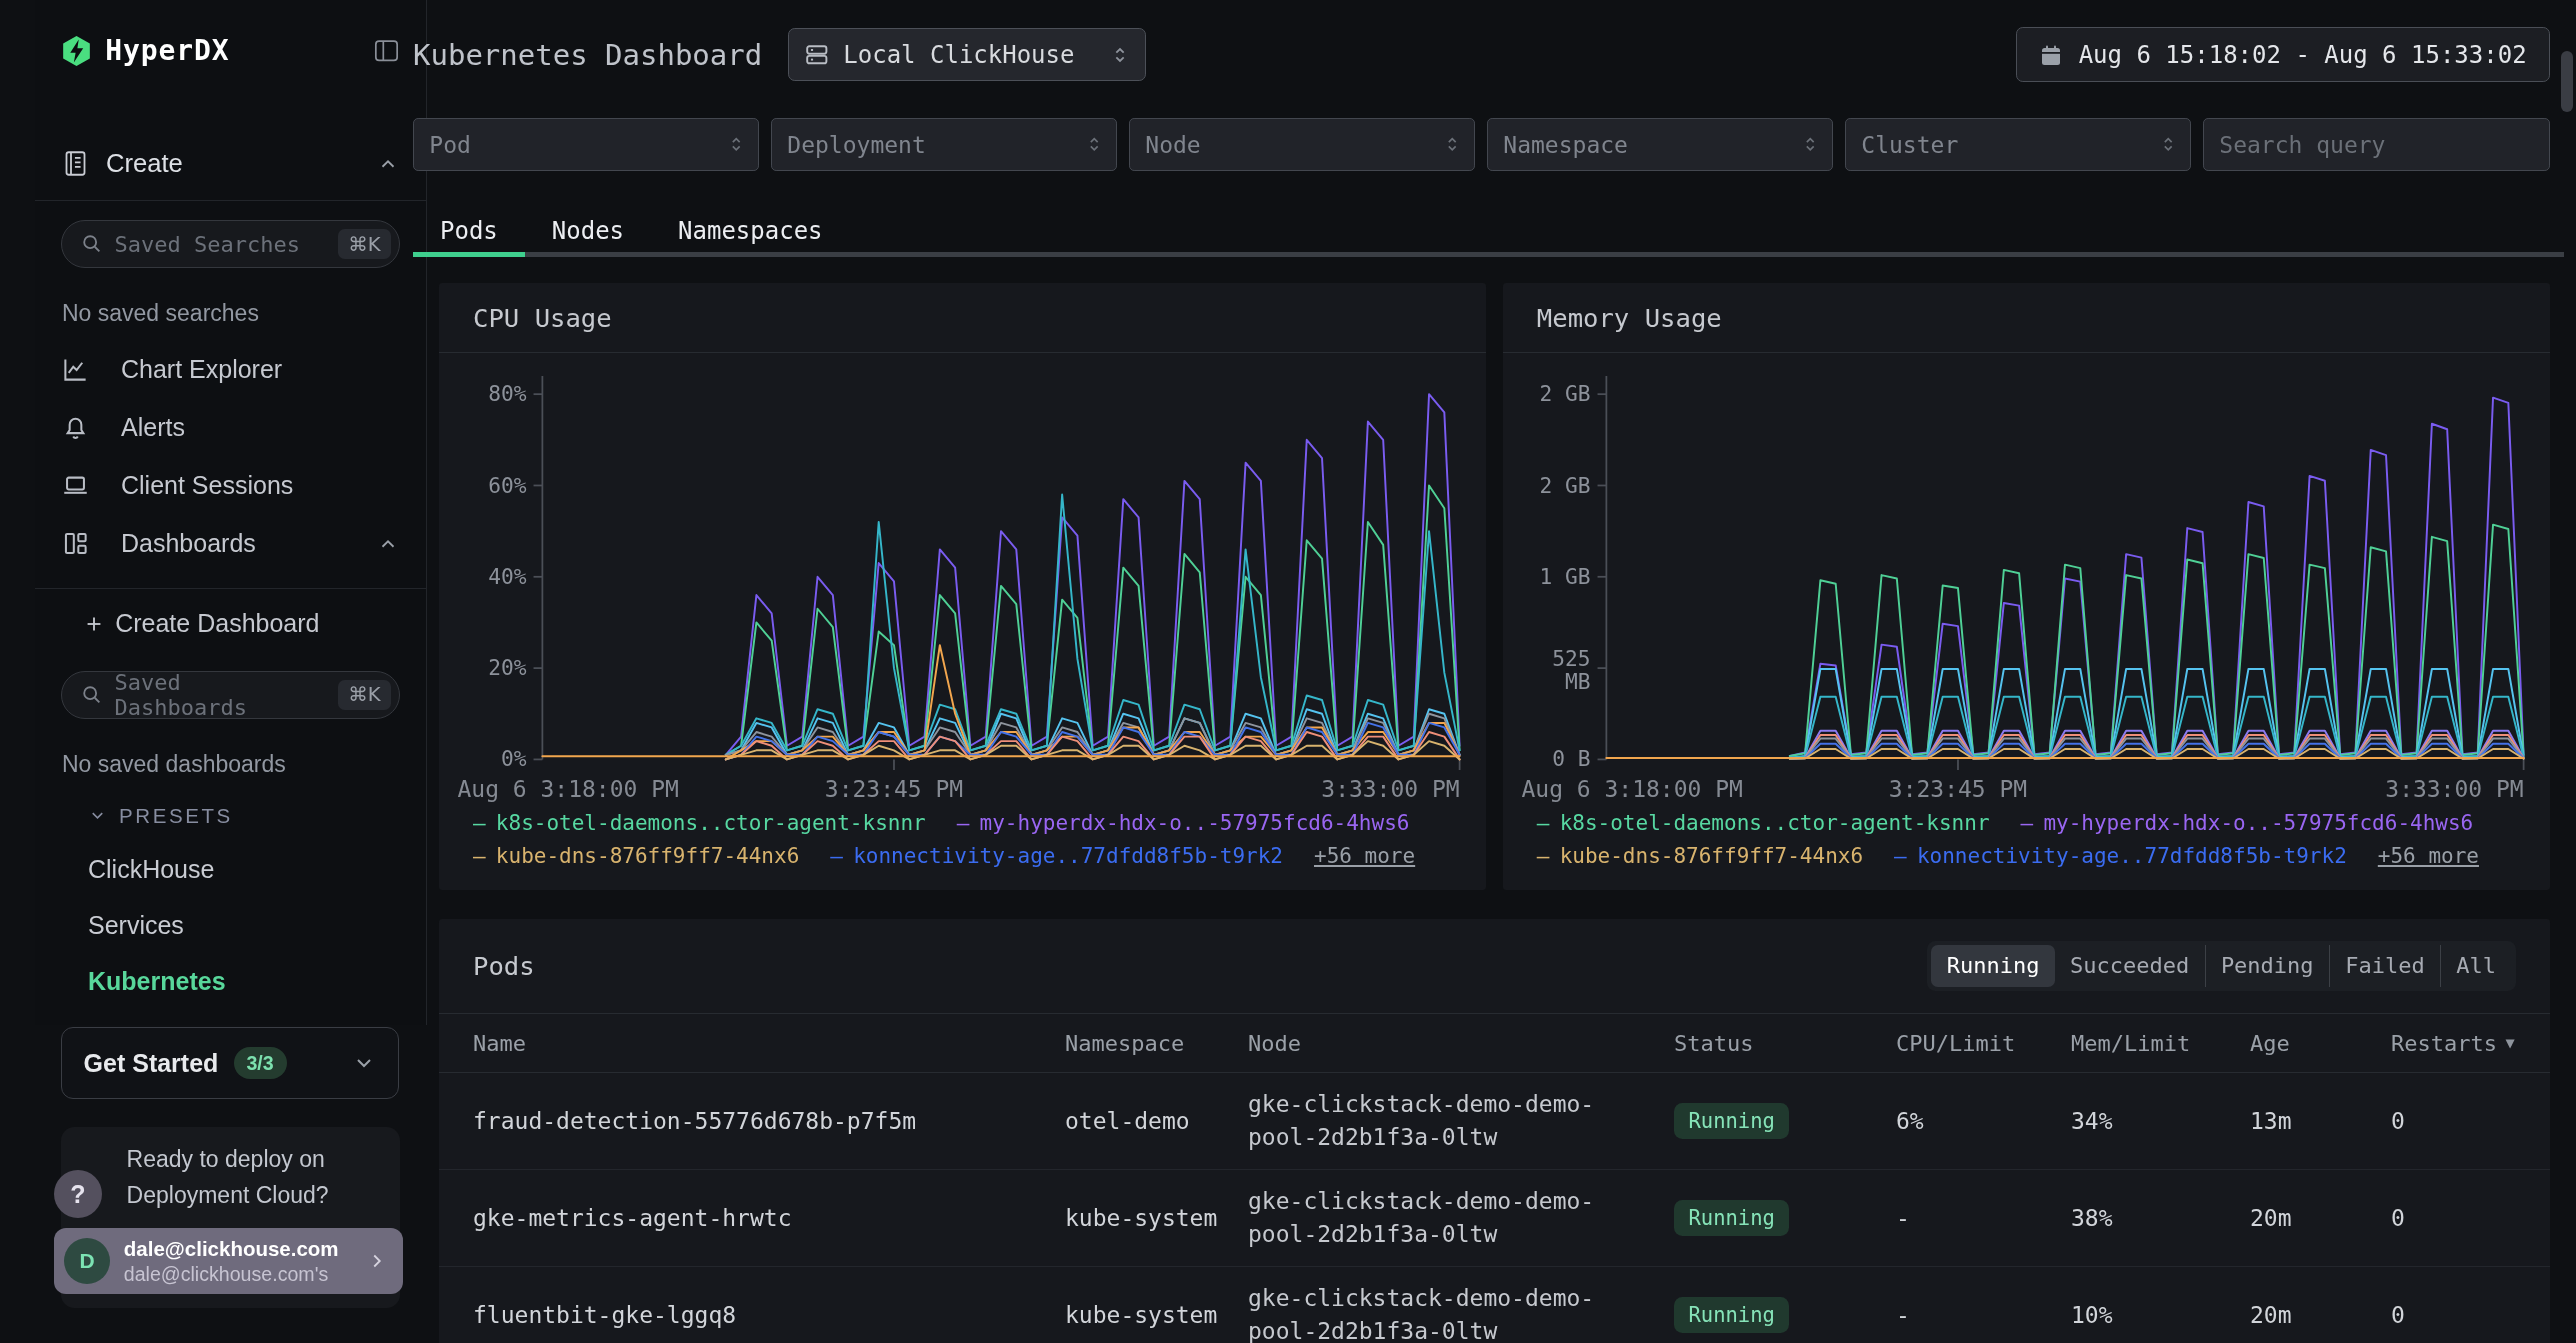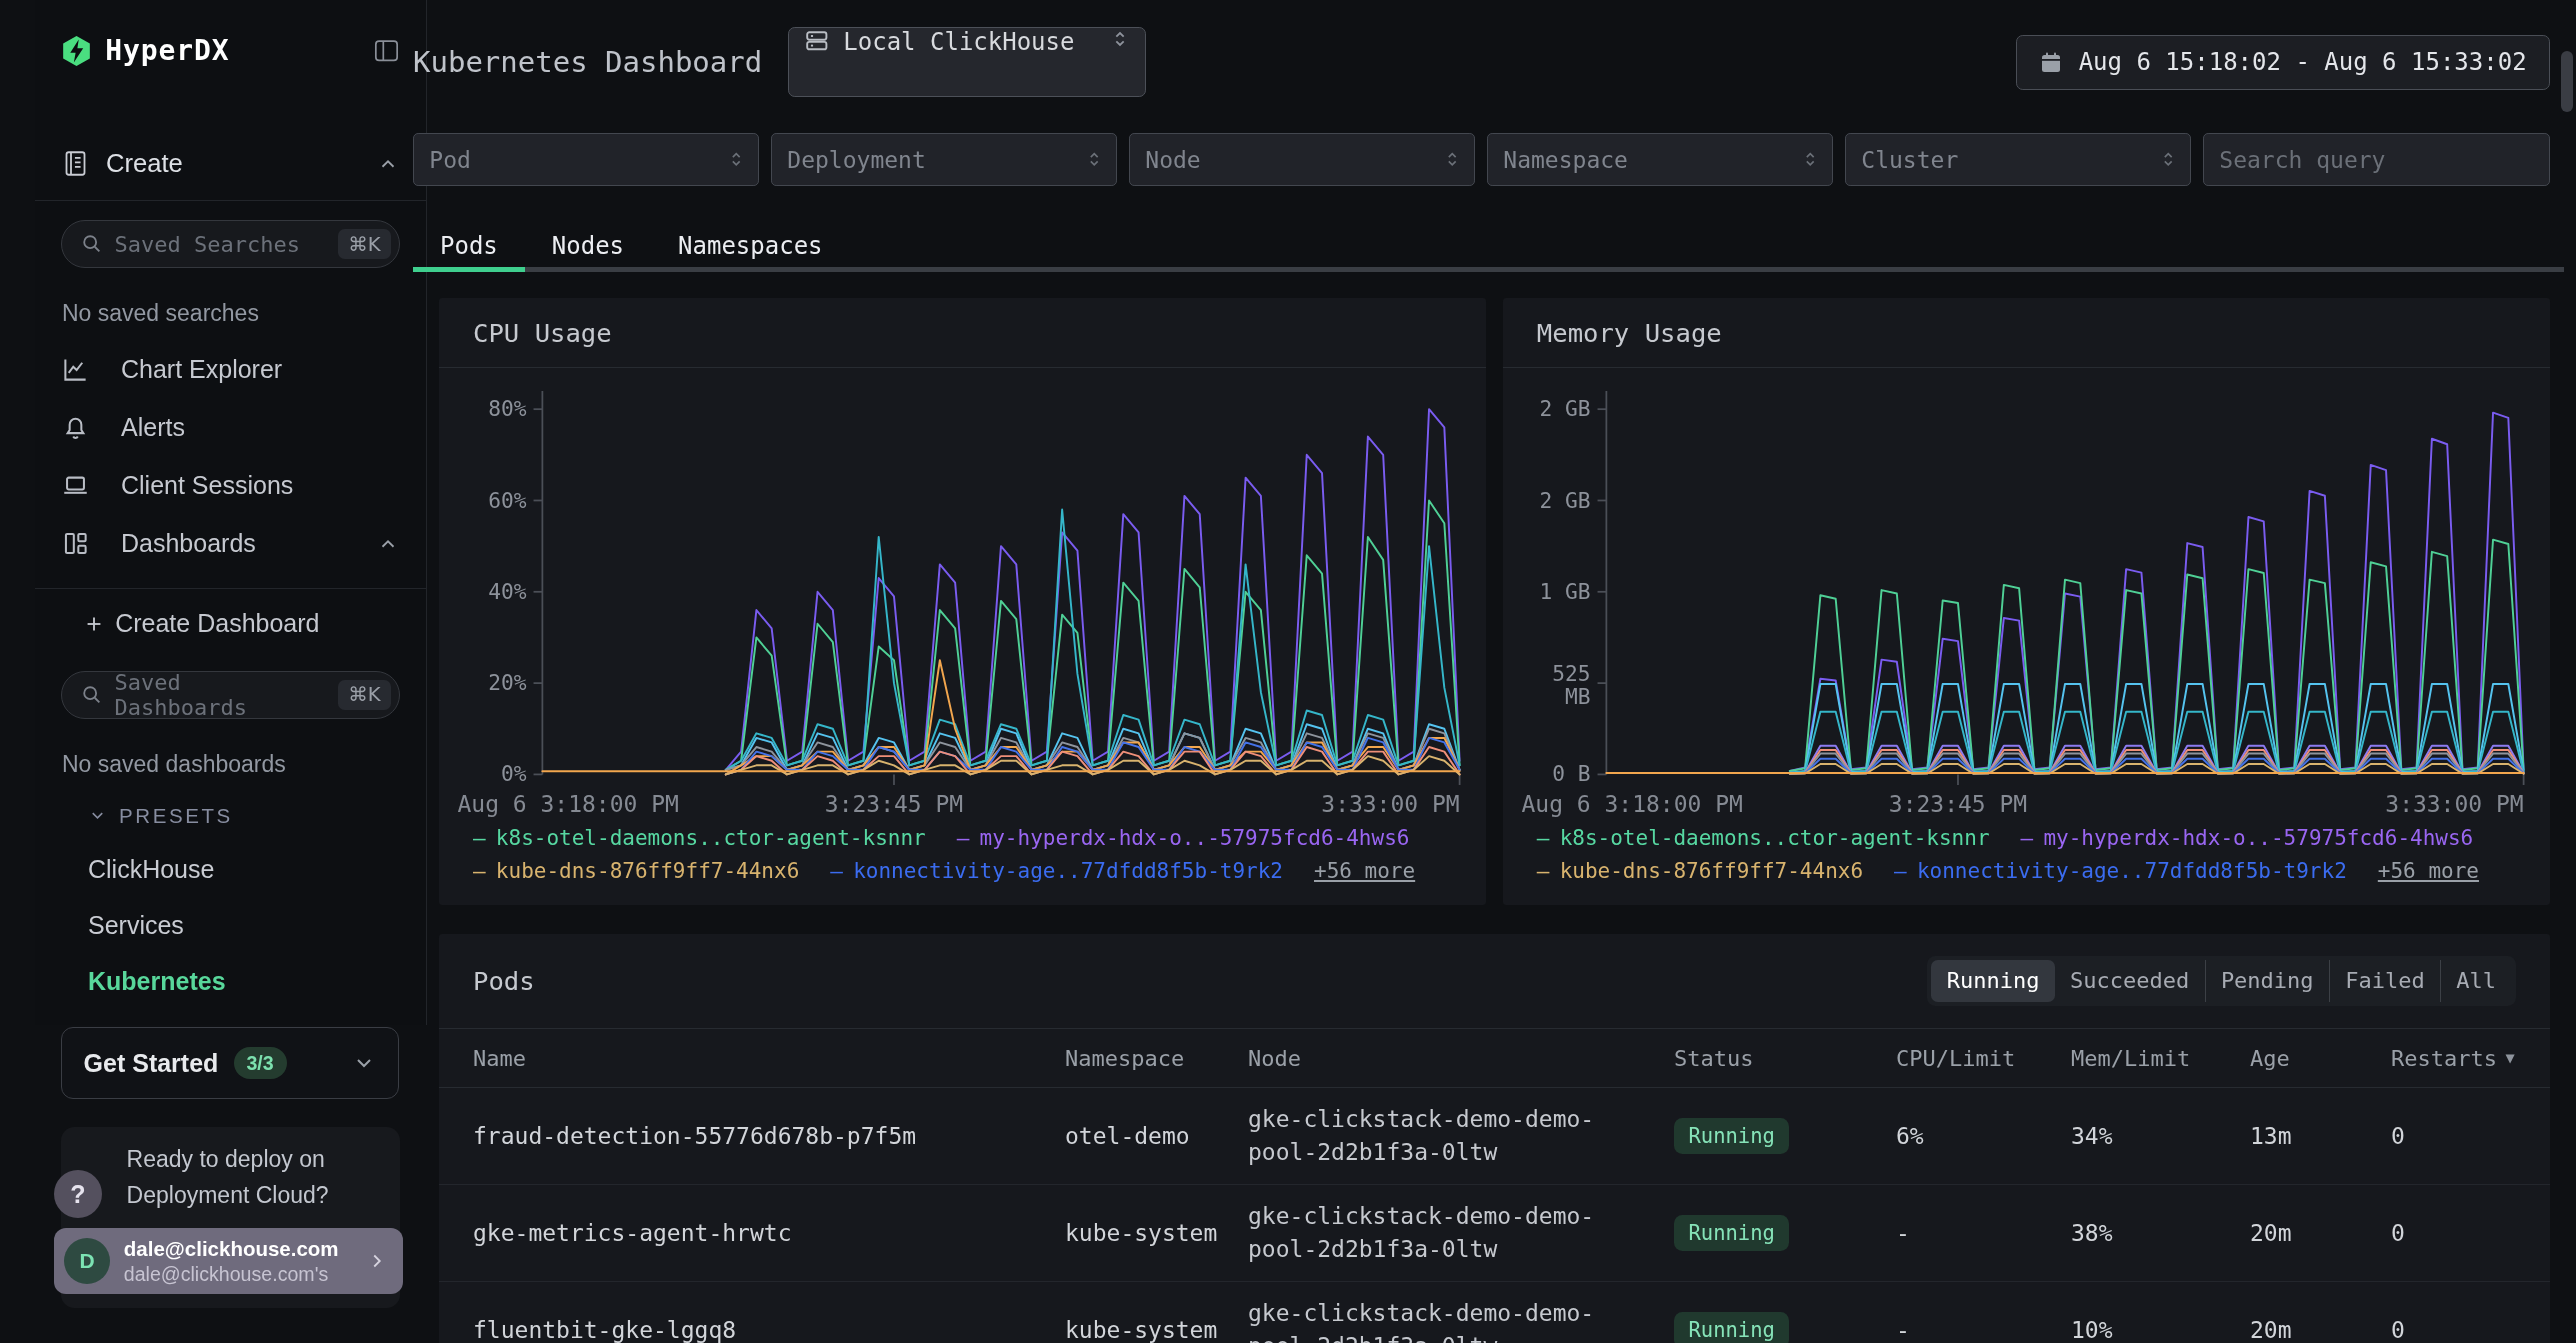--- a/index.html
+++ b/index.html
@@ -45,21 +45,21 @@
   .user-chip{position:absolute;left:19px;right:23px;top:1228px;height:66px;background:#6f6b7d;border-radius:12px;display:flex;align-items:center;gap:13.6px;padding:0 15.3px 0 10.2px;cursor:pointer;}
   .avatar{width:46px;height:46px;border-radius:50%;background:#2e4a41;color:#7ce3b3;font-size:21px;font-weight:bold;display:flex;align-items:center;justify-content:center;}
   .user-meta{flex:1;line-height:1.25;}
   .user-email{font-size:20.5px;font-weight:bold;color:#ffffff;}
   .user-team{font-size:19.6px;color:#c7c4d2;}
   .chip-chev{color:#d6d3df;}
   
   .main{position:absolute;left:392px;top:0;right:0;height:1343px;}
   .top-header{display:flex;align-items:center;padding:19px 26.4px 0 21px;margin-top:8px;}
   .page-title{font-family:var(--mono);font-size:29px;color:#bfc3ca;}
-  .src-select{display:flex;gap:13.6px;margin-left:25.6px;height:70px;min-width:358px;background:#25272d;border:1.7px solid #4c5058;border-radius:6.8px;padding:0 13.6px 0 15.3px;cursor:pointer;}
+  .src-select{display:flex;align-items:center;gap:13.6px;margin-left:25.6px;height:53px;min-width:358px;background:#25272d;border:1.7px solid #4c5058;border-radius:6.8px;padding:0 13.6px 0 15.3px;cursor:pointer;}
   .src-select .val{font-family:var(--mono);font-size:24px;color:#d8dade;flex:1;}
   .time-range{margin-left:auto;display:flex;align-items:center;gap:15.3px;height:55px;background:#1c1e23;border:1.7px solid #4a4e56;border-radius:6.8px;padding:0 22px;cursor:pointer;}
   .time-range .val{font-family:var(--mono);font-size:24px;color:#e4e6ea;}
   .scroll-thumb{position:absolute;right:3.4px;top:51px;width:12px;height:61px;border-radius:6px;background:#3a3d44;}
   .filters{display:flex;gap:12px;padding:0 26.4px 0 21px;margin-top:36px;}
   .f-select{width:346px;height:53px;background:var(--input-bg);border:1.7px solid var(--input-border);border-radius:5.1px;display:flex;align-items:center;padding:0 12px 0 15.3px;cursor:pointer;}
   .f-select .ph{font-family:var(--mono);font-size:23px;color:#80858e;flex:1;}
   .f-search{flex:1;height:53px;background:var(--input-bg);border:1.7px solid var(--input-border);border-radius:5.1px;display:flex;align-items:center;padding:0 15.3px;}
   .f-search .ph{font-family:var(--mono);font-size:23px;color:#6b7078;}
   .tabs{display:flex;padding-left:21px;margin-top:38px;position:relative;}

